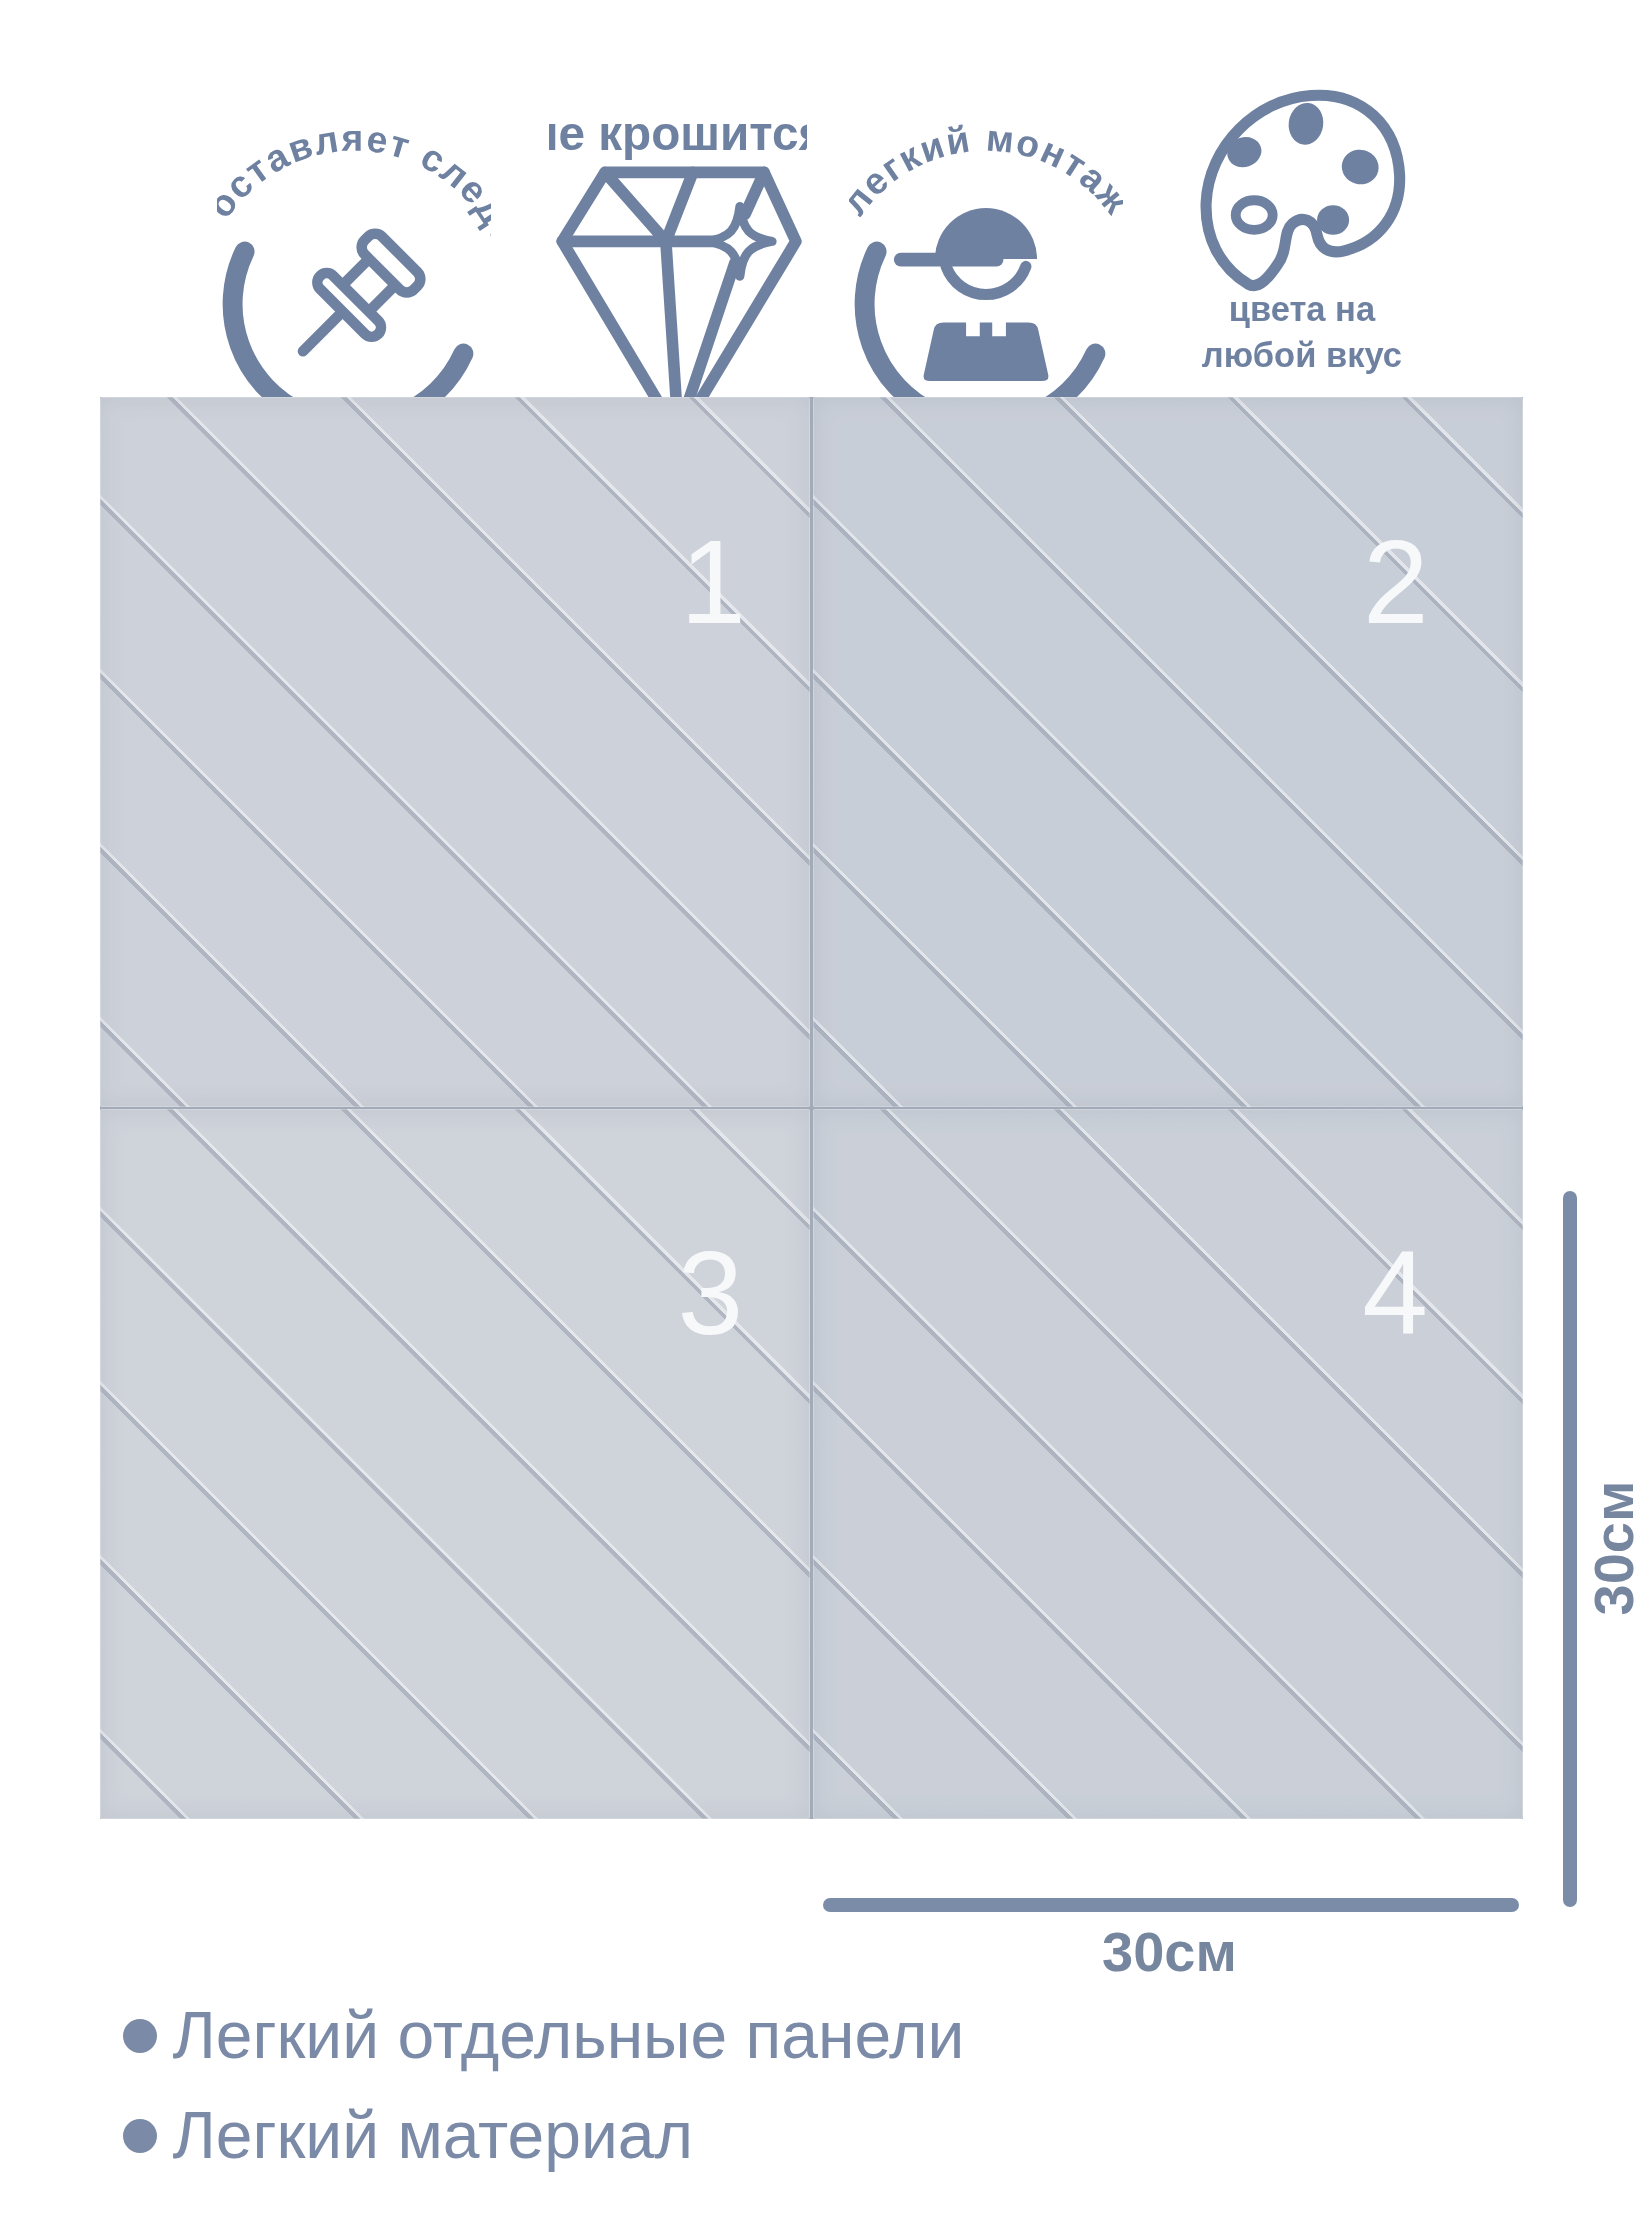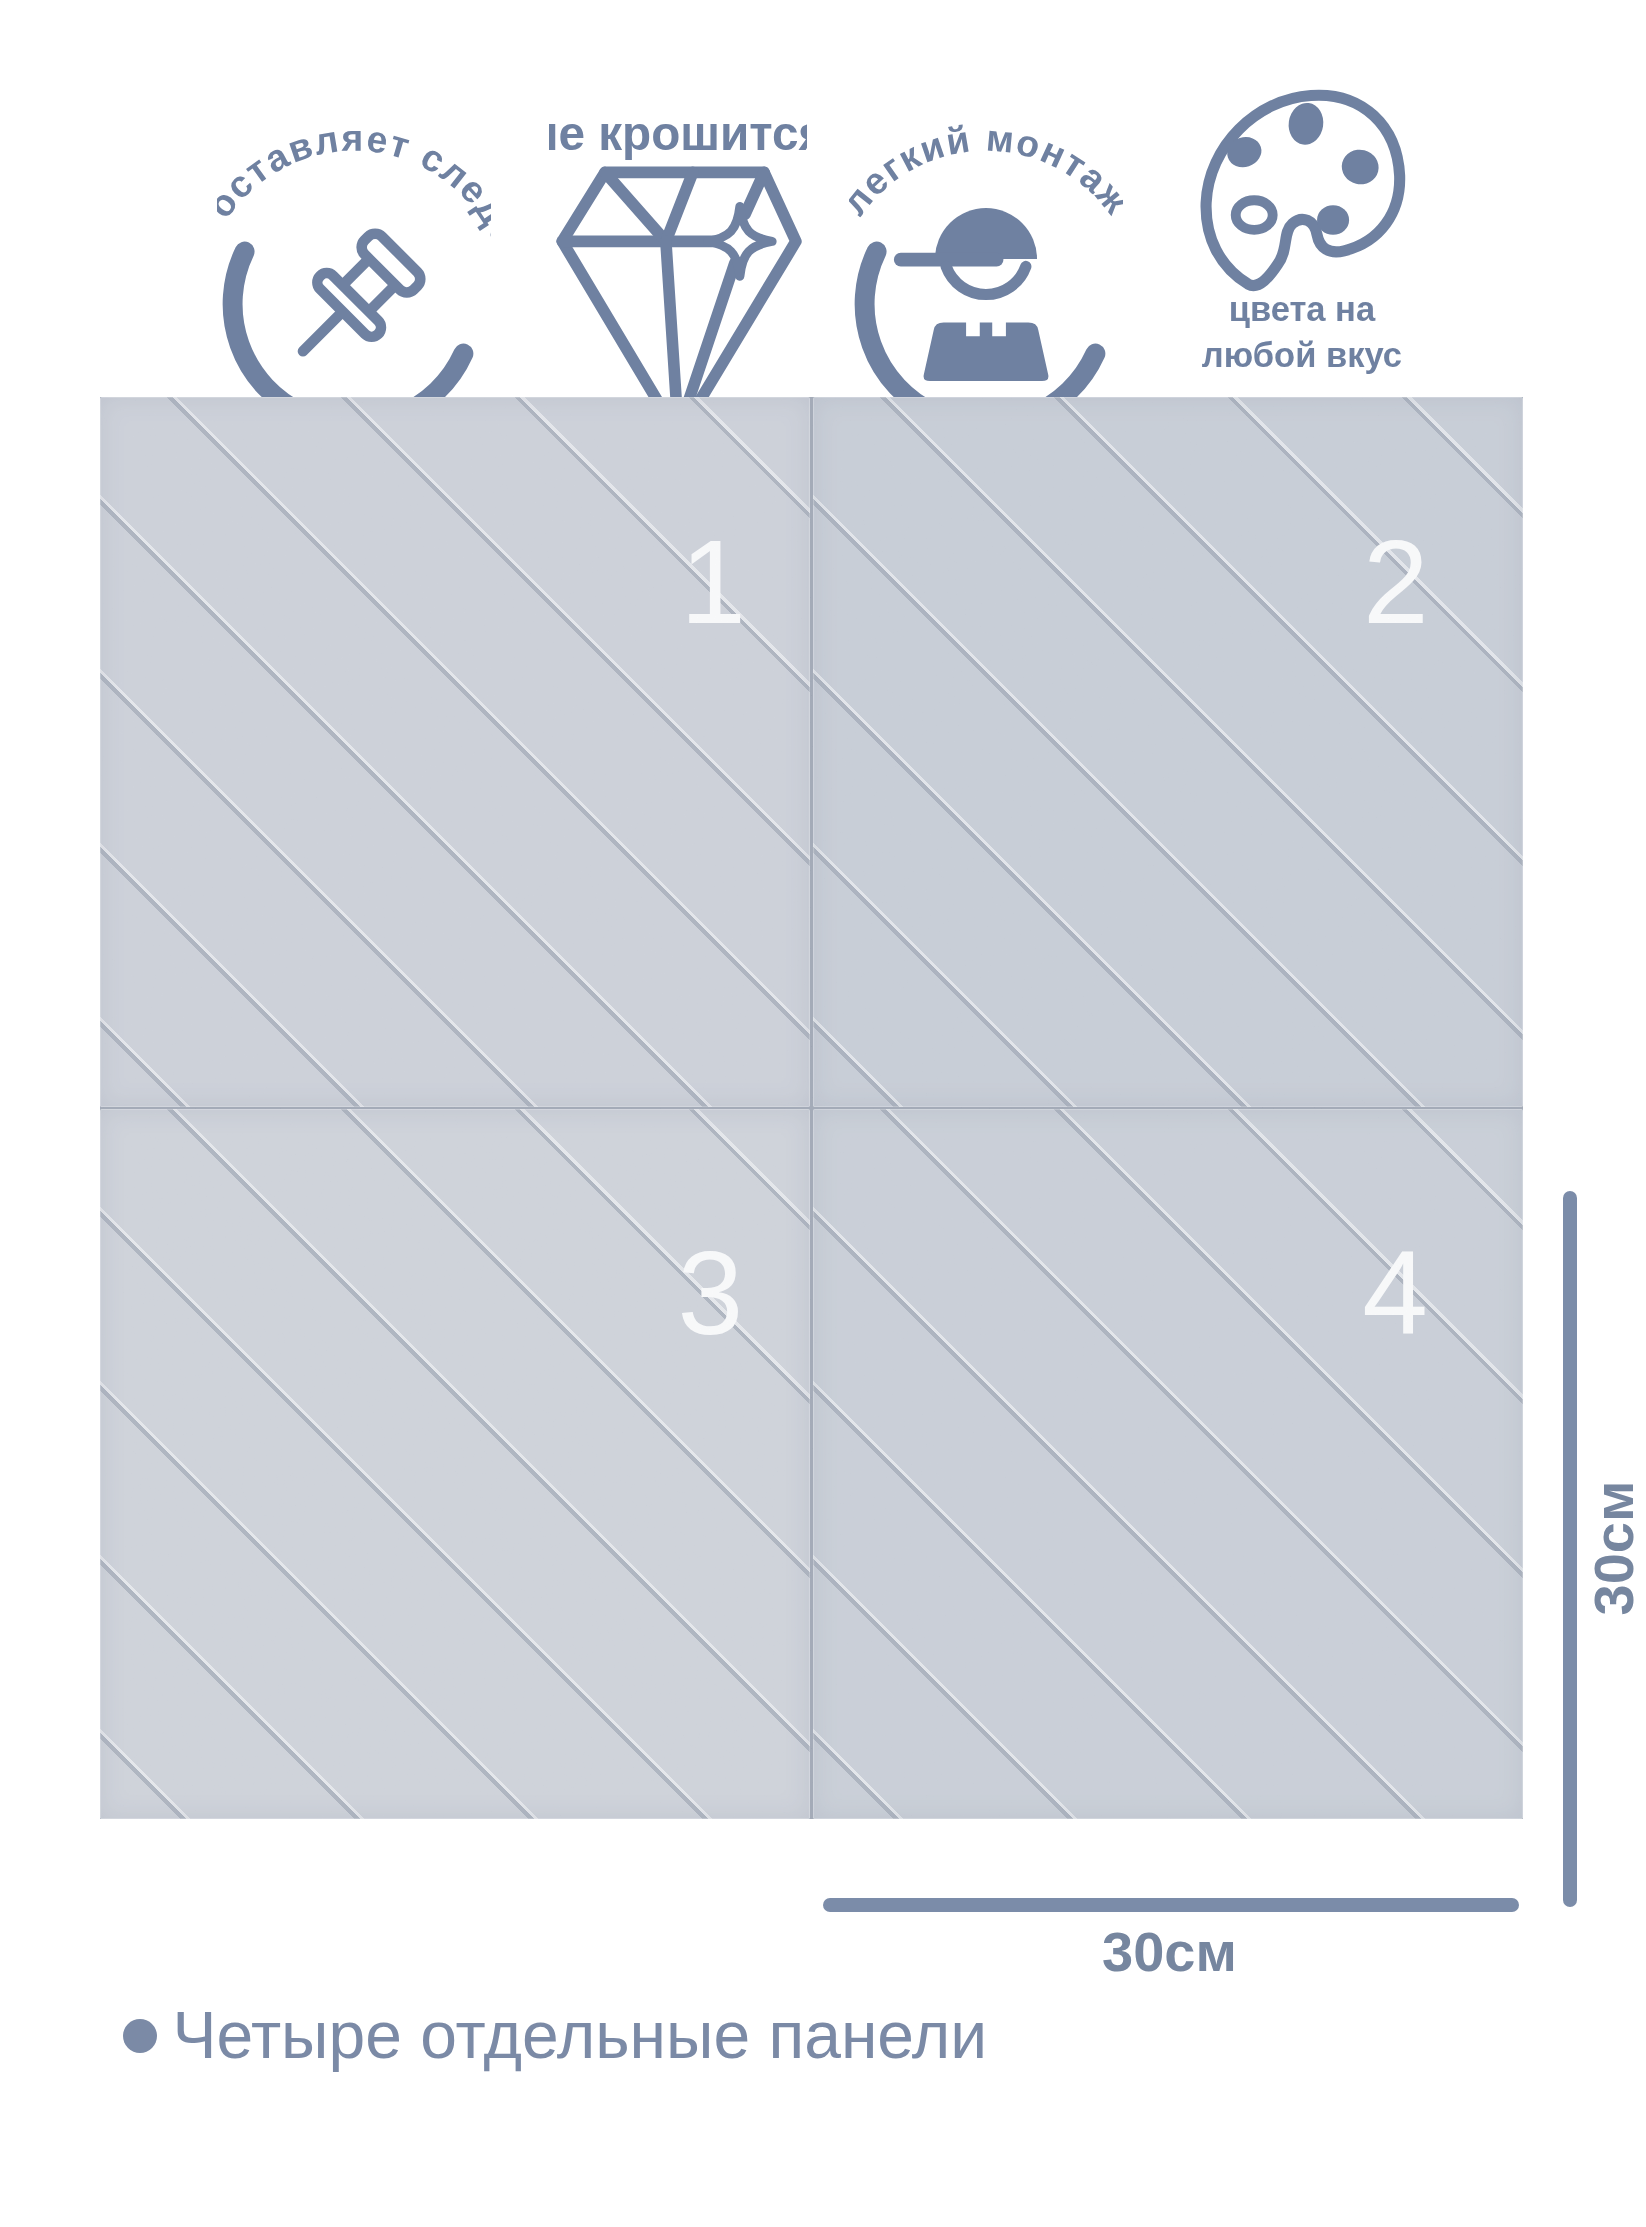--- a/index.html
+++ b/index.html
@@ -143,17 +143,21 @@
 
   <div class="dim-h"></div>
   <div class="dim-h-label">30см</div>
   <div class="dim-v"></div>
   <div class="dim-v-label">
     <span>30см</span>
   </div>
 
   <div id="feat1" class="feat">
     <div class="dot"></div>
-    <div class="txt">Четыре отдельные панели</div>
+    <div class="txt">Легкий отдельные панели</div>
+  </div>
+  <div id="feat2" class="feat">
+    <div class="dot"></div>
+    <div class="txt">Легкий материал</div>
   </div>
 
 </div>
 
 
 </body></html>

